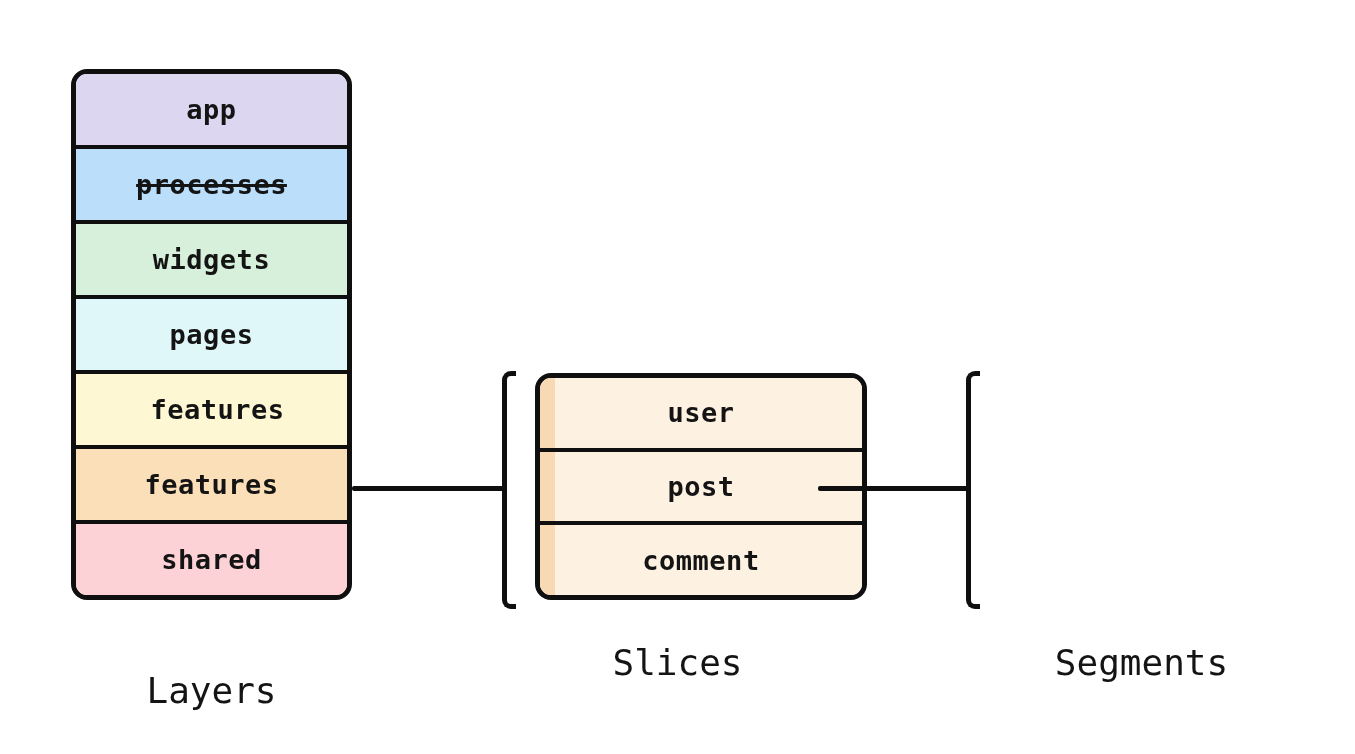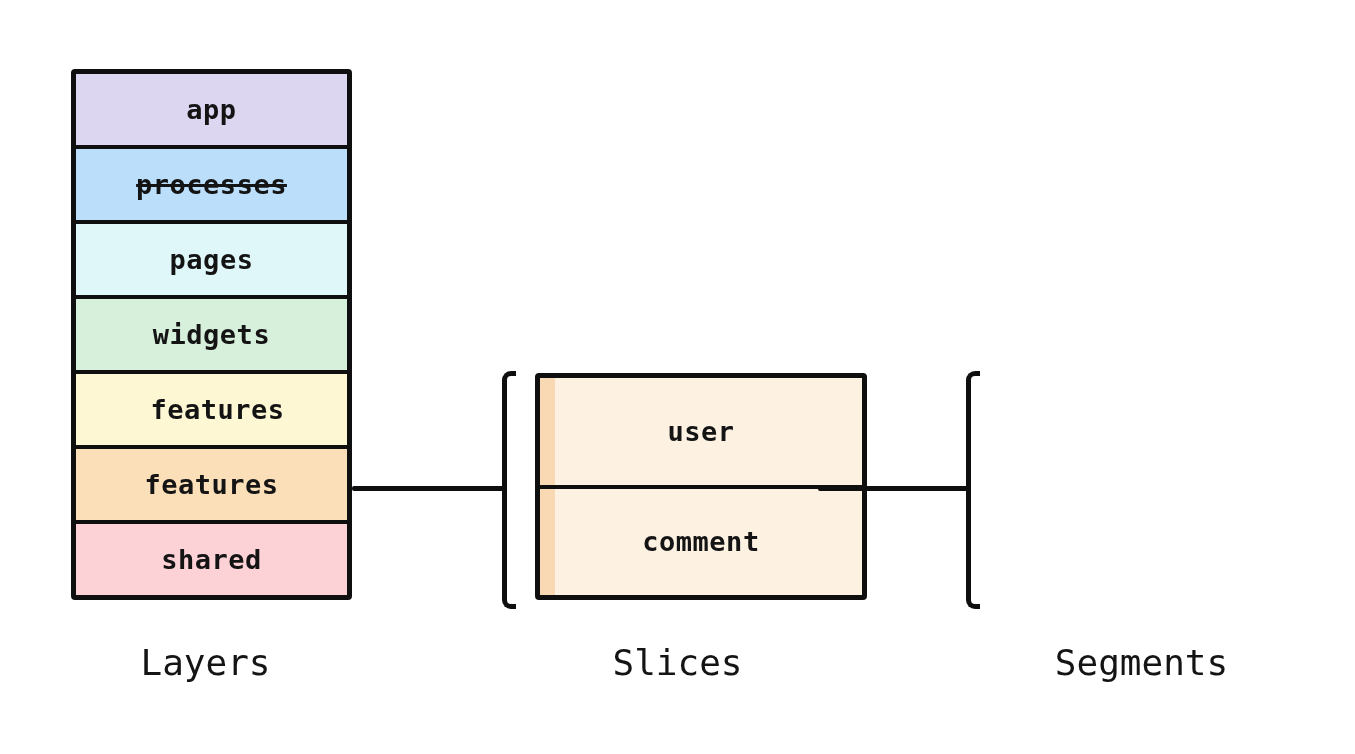--- a/index.html
+++ b/index.html
@@ -13,21 +13,21 @@
     width: 1355px;
     height: 754px;
     background: #ffffff;
     overflow: hidden;
   }
   
   .stack {
     position: absolute;
     box-sizing: border-box;
     border: 5px solid #0f0f0f;
-    border-radius: 4px;
+    border-radius: 16px;
     overflow: hidden;
     display: flex;
     flex-direction: column;
     background: #ffffff;
     justify-content: flex-end;
   }
   .stack .row {
     flex: 1;
     display: flex;
     align-items: center;
@@ -62,21 +62,21 @@
     top: 640px;
     height: 44px;
     display: flex;
     align-items: center;
     justify-content: center;
     font-size: 36px;
     font-weight: 400;
     color: #141414;
     white-space: nowrap;
   }
-  #layers-caption   { left: 65px;  width: 281px; }
+  #layers-caption   { left: 71px;  width: 281px; margin-top: 28px; }
   #slices-caption   { left: 535px; width: 285px; }
   #segments-caption { left: 1000px; width: 283px; text-align: center; }
 
   
   .connector {
     position: absolute;
     height: 5px;
     background: #0f0f0f;
     border-radius: 2px;
   }
@@ -104,25 +104,25 @@
 
 <div class="canvas">
 
   <section class="stack" id="layers-stack">
     <div class="row" style="background-color: rgb(221, 214, 241);">
       <span class="row-label">app</span>
     </div>
     <div class="row" style="background-color: rgb(187, 222, 251);">
       <span class="row-label strike">processes</span>
     </div>
+    <div class="row" style="background-color: rgb(215, 240, 220);">
+      <span class="row-label">widgets</span>
+    </div>
     <div class="row" style="background-color: rgb(224, 247, 250);">
       <span class="row-label">pages</span>
-    </div>
-    <div class="row" style="background-color: rgb(215, 240, 220);">
-      <span class="row-label">widgets</span>
     </div>
     <div class="row" style="background-color: rgb(253, 247, 212); padding-left: 12px;">
       <span class="row-label">features</span>
     </div>
     <div class="row" style="background-color: rgb(251, 223, 185);">
       <span class="row-label">features</span>
     </div>
     <div class="row" style="background-color: rgb(253, 210, 215);">
       <span class="row-label">shared</span>
     </div>
@@ -131,20 +131,23 @@
 
   <div class="connector" id="connector-layers-slices"></div>
 
   <div class="bracket" id="slices-bracket"></div>
 
   <section class="stack striped" id="slices-stack" style="--body: #fdf1e2; --stripe: #f8d9b4;">
     <div class="row">
       <span class="row-label">user</span>
     </div>
     <div class="row">
+      <span class="row-label">post</span>
+    </div>
+    <div class="row">
       <span class="row-label">comment</span>
     </div>
   </section>
   <div class="caption" id="slices-caption">Slices</div>
 
   <div class="connector" id="connector-slices-segments"></div>
 
   <div class="bracket" id="segments-bracket"></div>
 
   <div class="caption" id="segments-caption">Segments</div>

